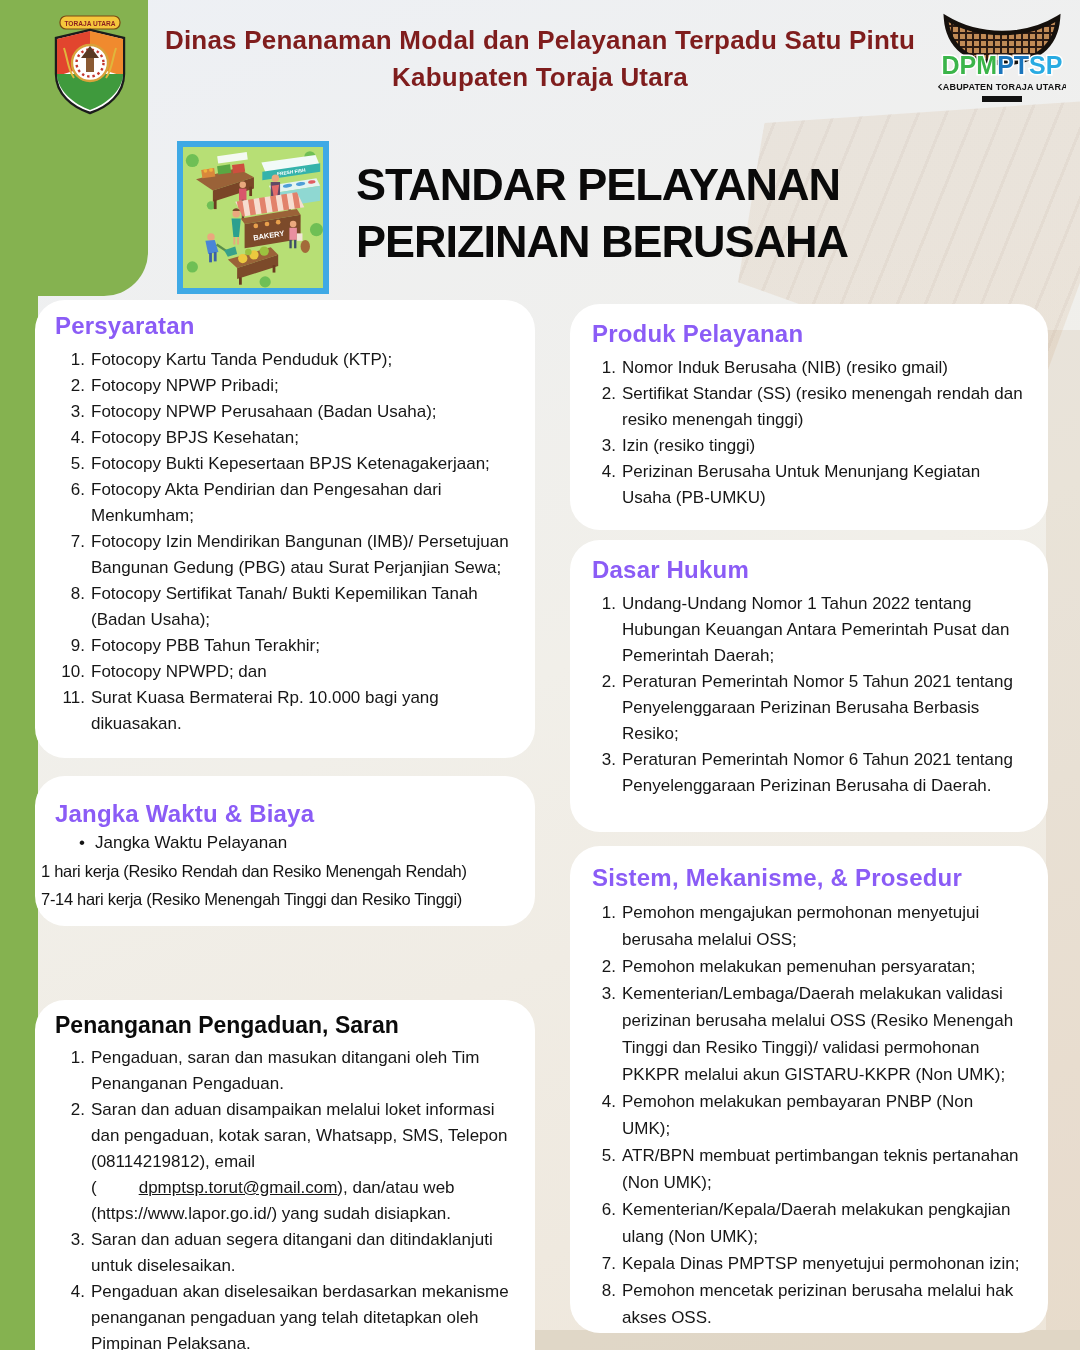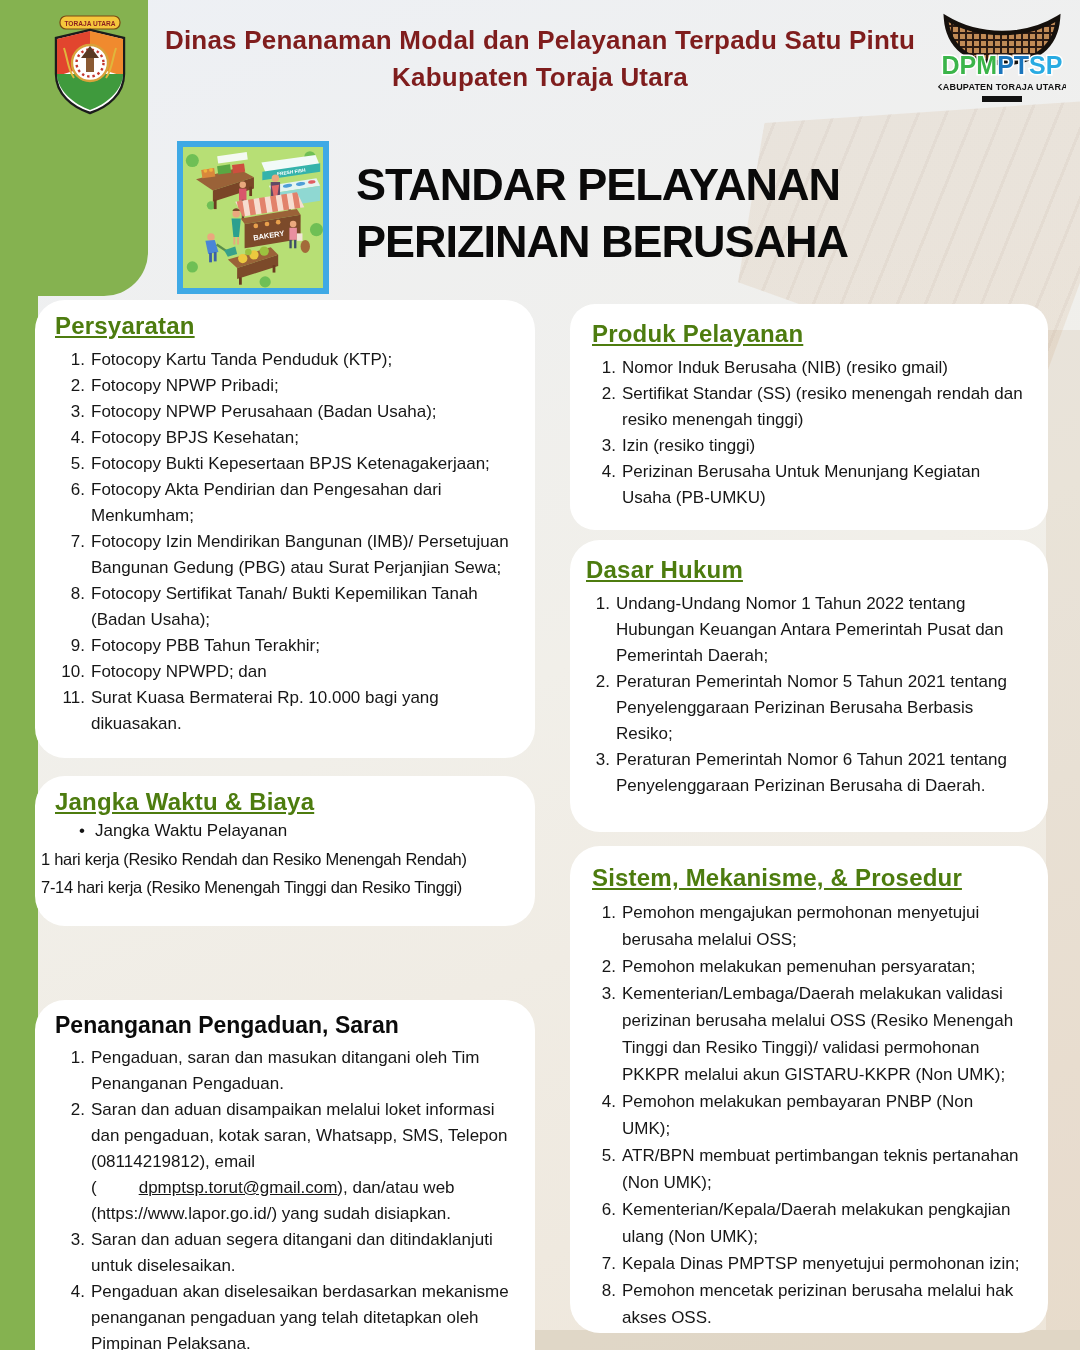--- a/index.html
+++ b/index.html
@@ -33,26 +33,26 @@
   .dpmptsp{left:938px;top:12px;width:128px;height:100px;z-index:2;}
   
   .illus{left:177px;top:141px;width:152px;height:153px;border:6px solid #3fa9e5;box-sizing:border-box;z-index:2;background:#b7df75;}
   .illus svg{display:block;width:100%;height:100%;}
   .hero-title{
     left:356px;top:156px;width:560px;z-index:2;
     font-size:45px;font-weight:800;line-height:57px;letter-spacing:-1px;color:#0a0a0a;
   }
   
   .card{position:absolute;background:#ffffff;border-radius:30px;box-sizing:border-box;z-index:3;overflow:hidden;}
-  .card h2{margin:0;font-size:24px;font-weight:800;color:#4d7c0f;letter-spacing:.2px;text-decoration:underline;}
+  .card h2{margin:0;font-size:24px;font-weight:800;color:#8b5cf6;letter-spacing:.2px;}
   .c-persyaratan{left:35px;top:300px;width:500px;height:458px;padding:12px 20px;}
-  .c-jangka{left:35px;top:776px;width:500px;height:150px;padding:12px 20px;}
+  .c-jangka{left:35px;top:776px;width:500px;height:150px;padding:24px 20px;}
   .c-pengaduan{left:35px;top:1000px;width:500px;height:389px;padding:12px 20px;}
-  .c-produk{left:570px;top:304px;width:478px;height:226px;padding:16px 22px;border-radius:25px;}
-  .c-dasar{left:570px;top:540px;width:478px;height:292px;padding:16px 16px;}
+  .c-produk{left:570px;top:304px;width:478px;height:226px;padding:16px 22px;}
+  .c-dasar{left:570px;top:540px;width:478px;height:292px;padding:16px 22px;}
   .c-sistem{left:570px;top:846px;width:478px;height:487px;padding:18px 22px;}
   ol.num{list-style:none;margin:7px 0 0 0;padding:0;counter-reset:li;font-size:17px;line-height:26px;color:#161616;}
   ol.num li{counter-increment:li;position:relative;padding-left:36px;margin:0;}
   ol.num li::before{content:counter(li) ".";position:absolute;left:0;top:0;width:30px;text-align:right;}
   .c-produk ol.num li,.c-dasar ol.num li,.c-sistem ol.num li{padding-left:30px;}
   .c-produk ol.num li::before,.c-dasar ol.num li::before,.c-sistem ol.num li::before{width:24px;}
   .c-sistem ol.num{line-height:27px;}
   .c-pengaduan ol.num{line-height:26px;}
   .two-line-title{font-size:23px;font-weight:800;line-height:26px;color:#0b0b0b;}
   .jw-line{font-size:17px;line-height:26px;margin-top:2px;}

